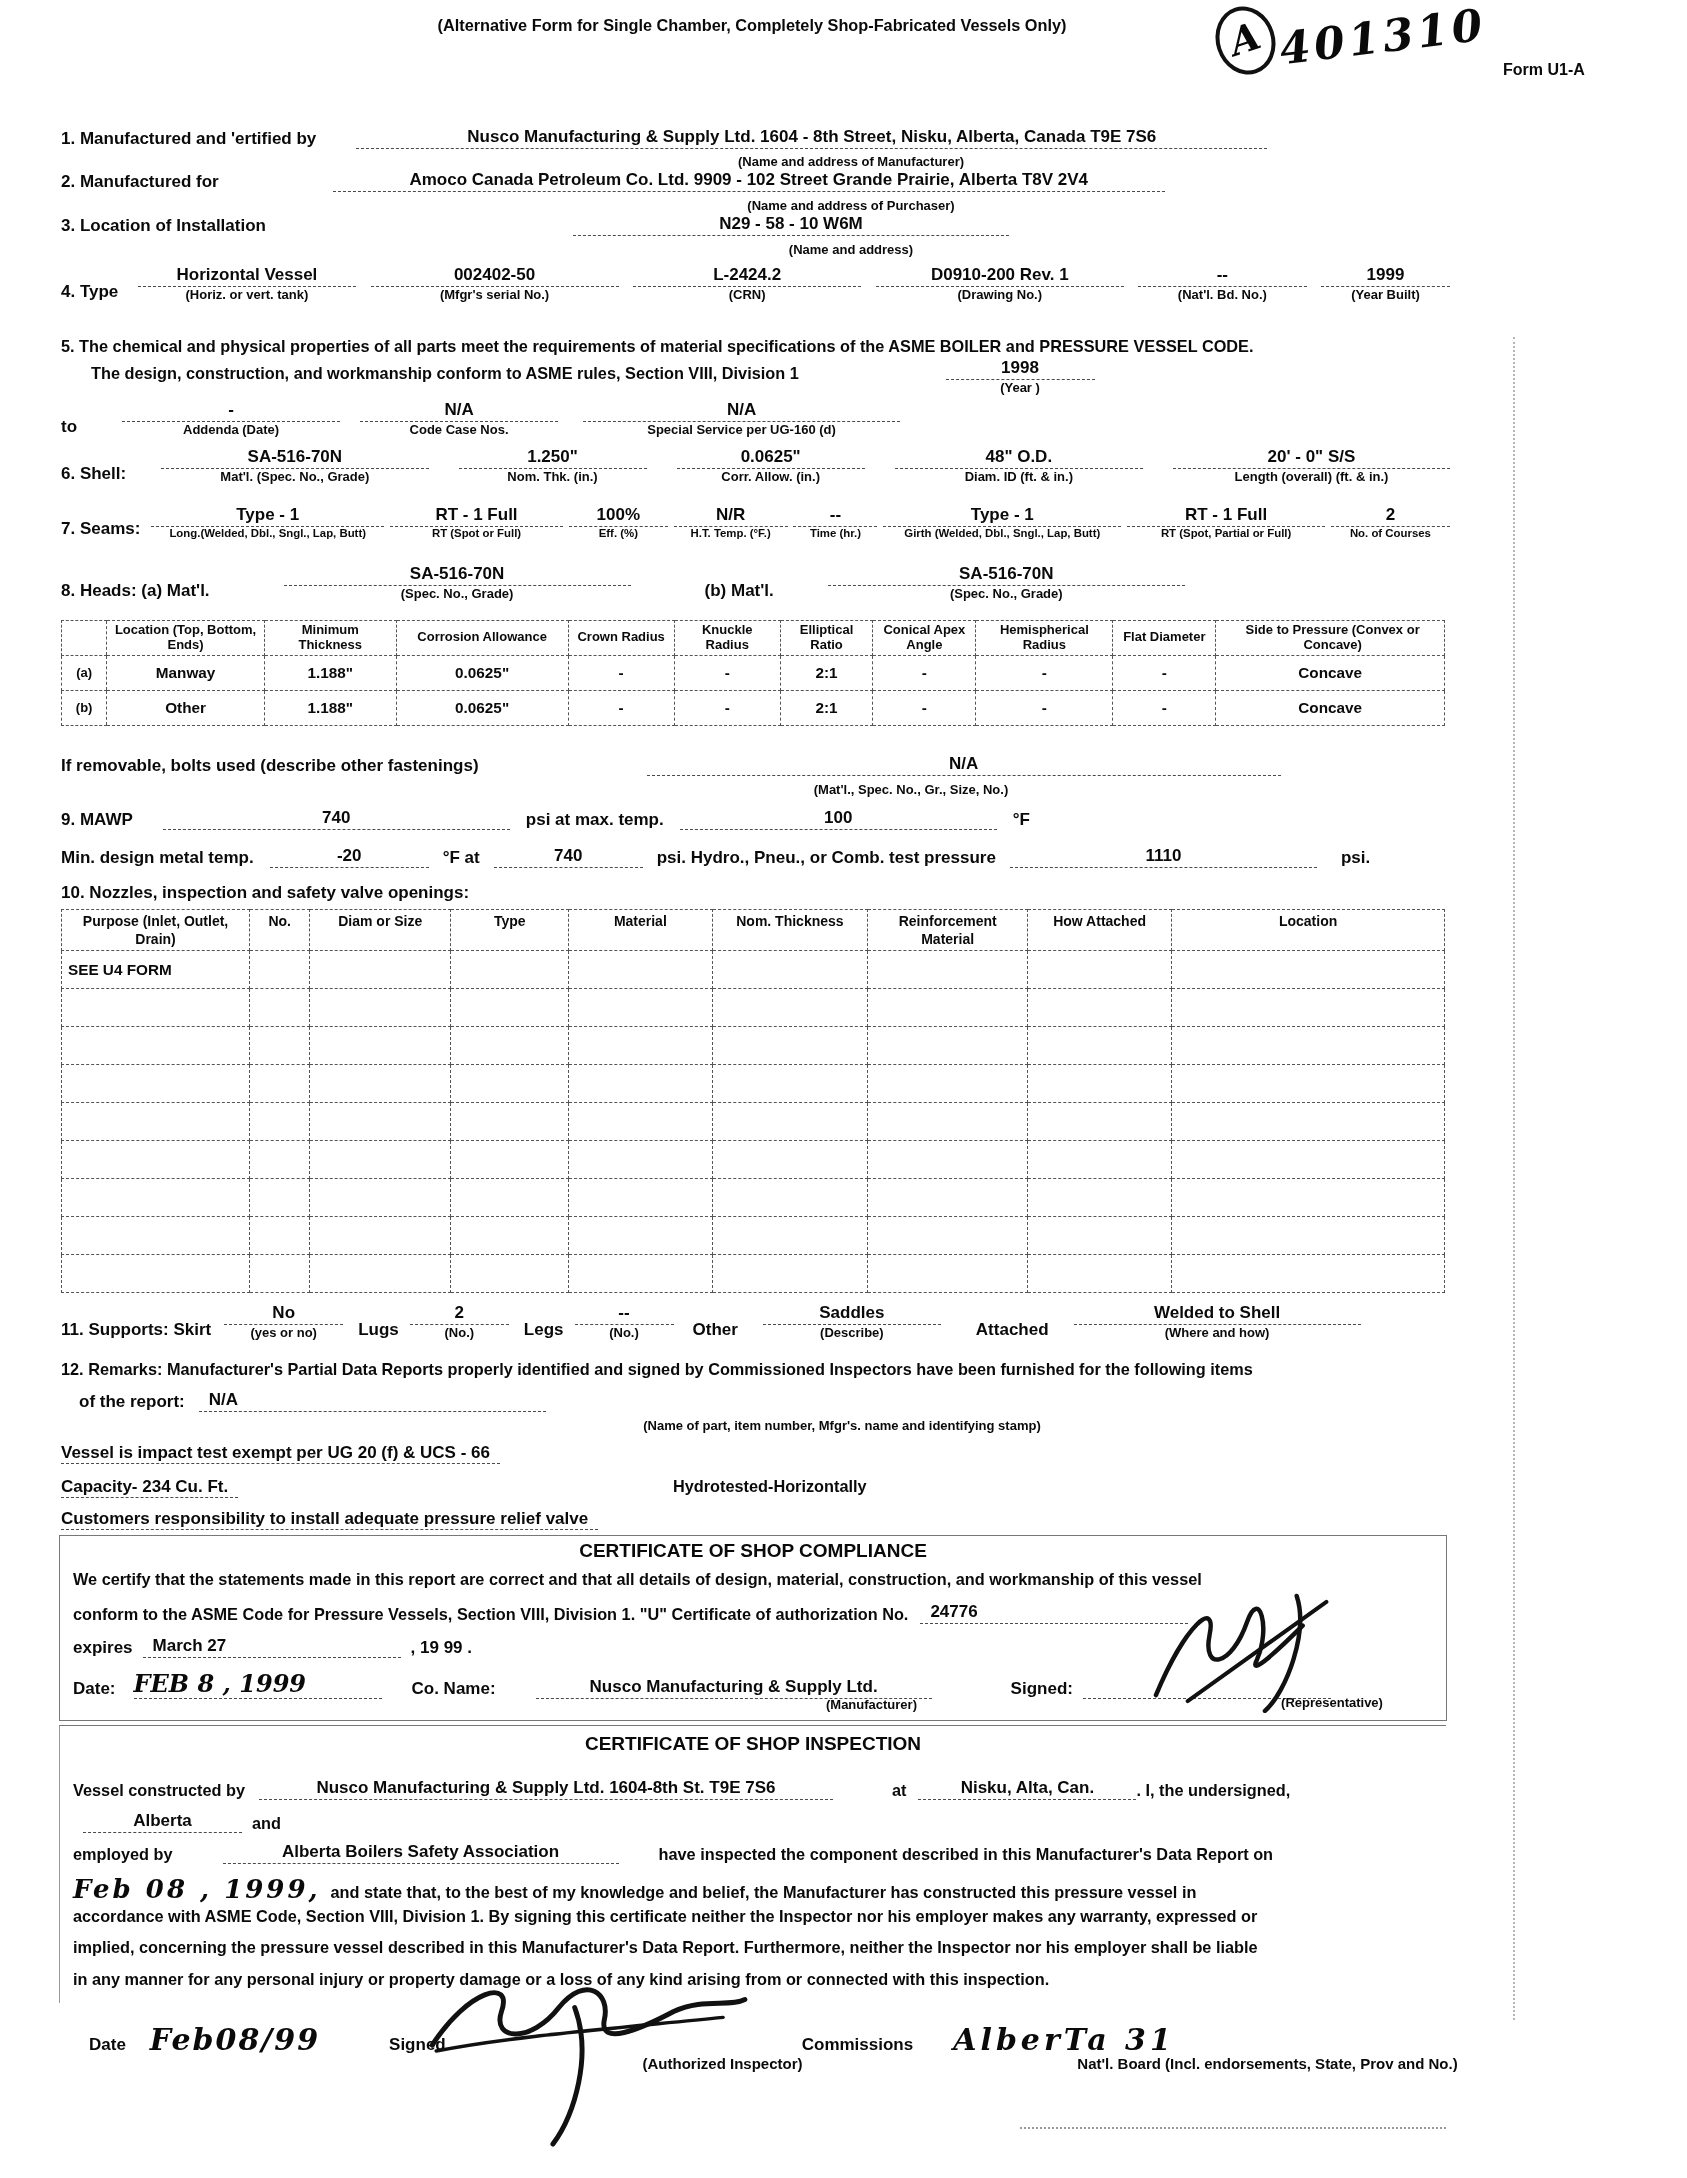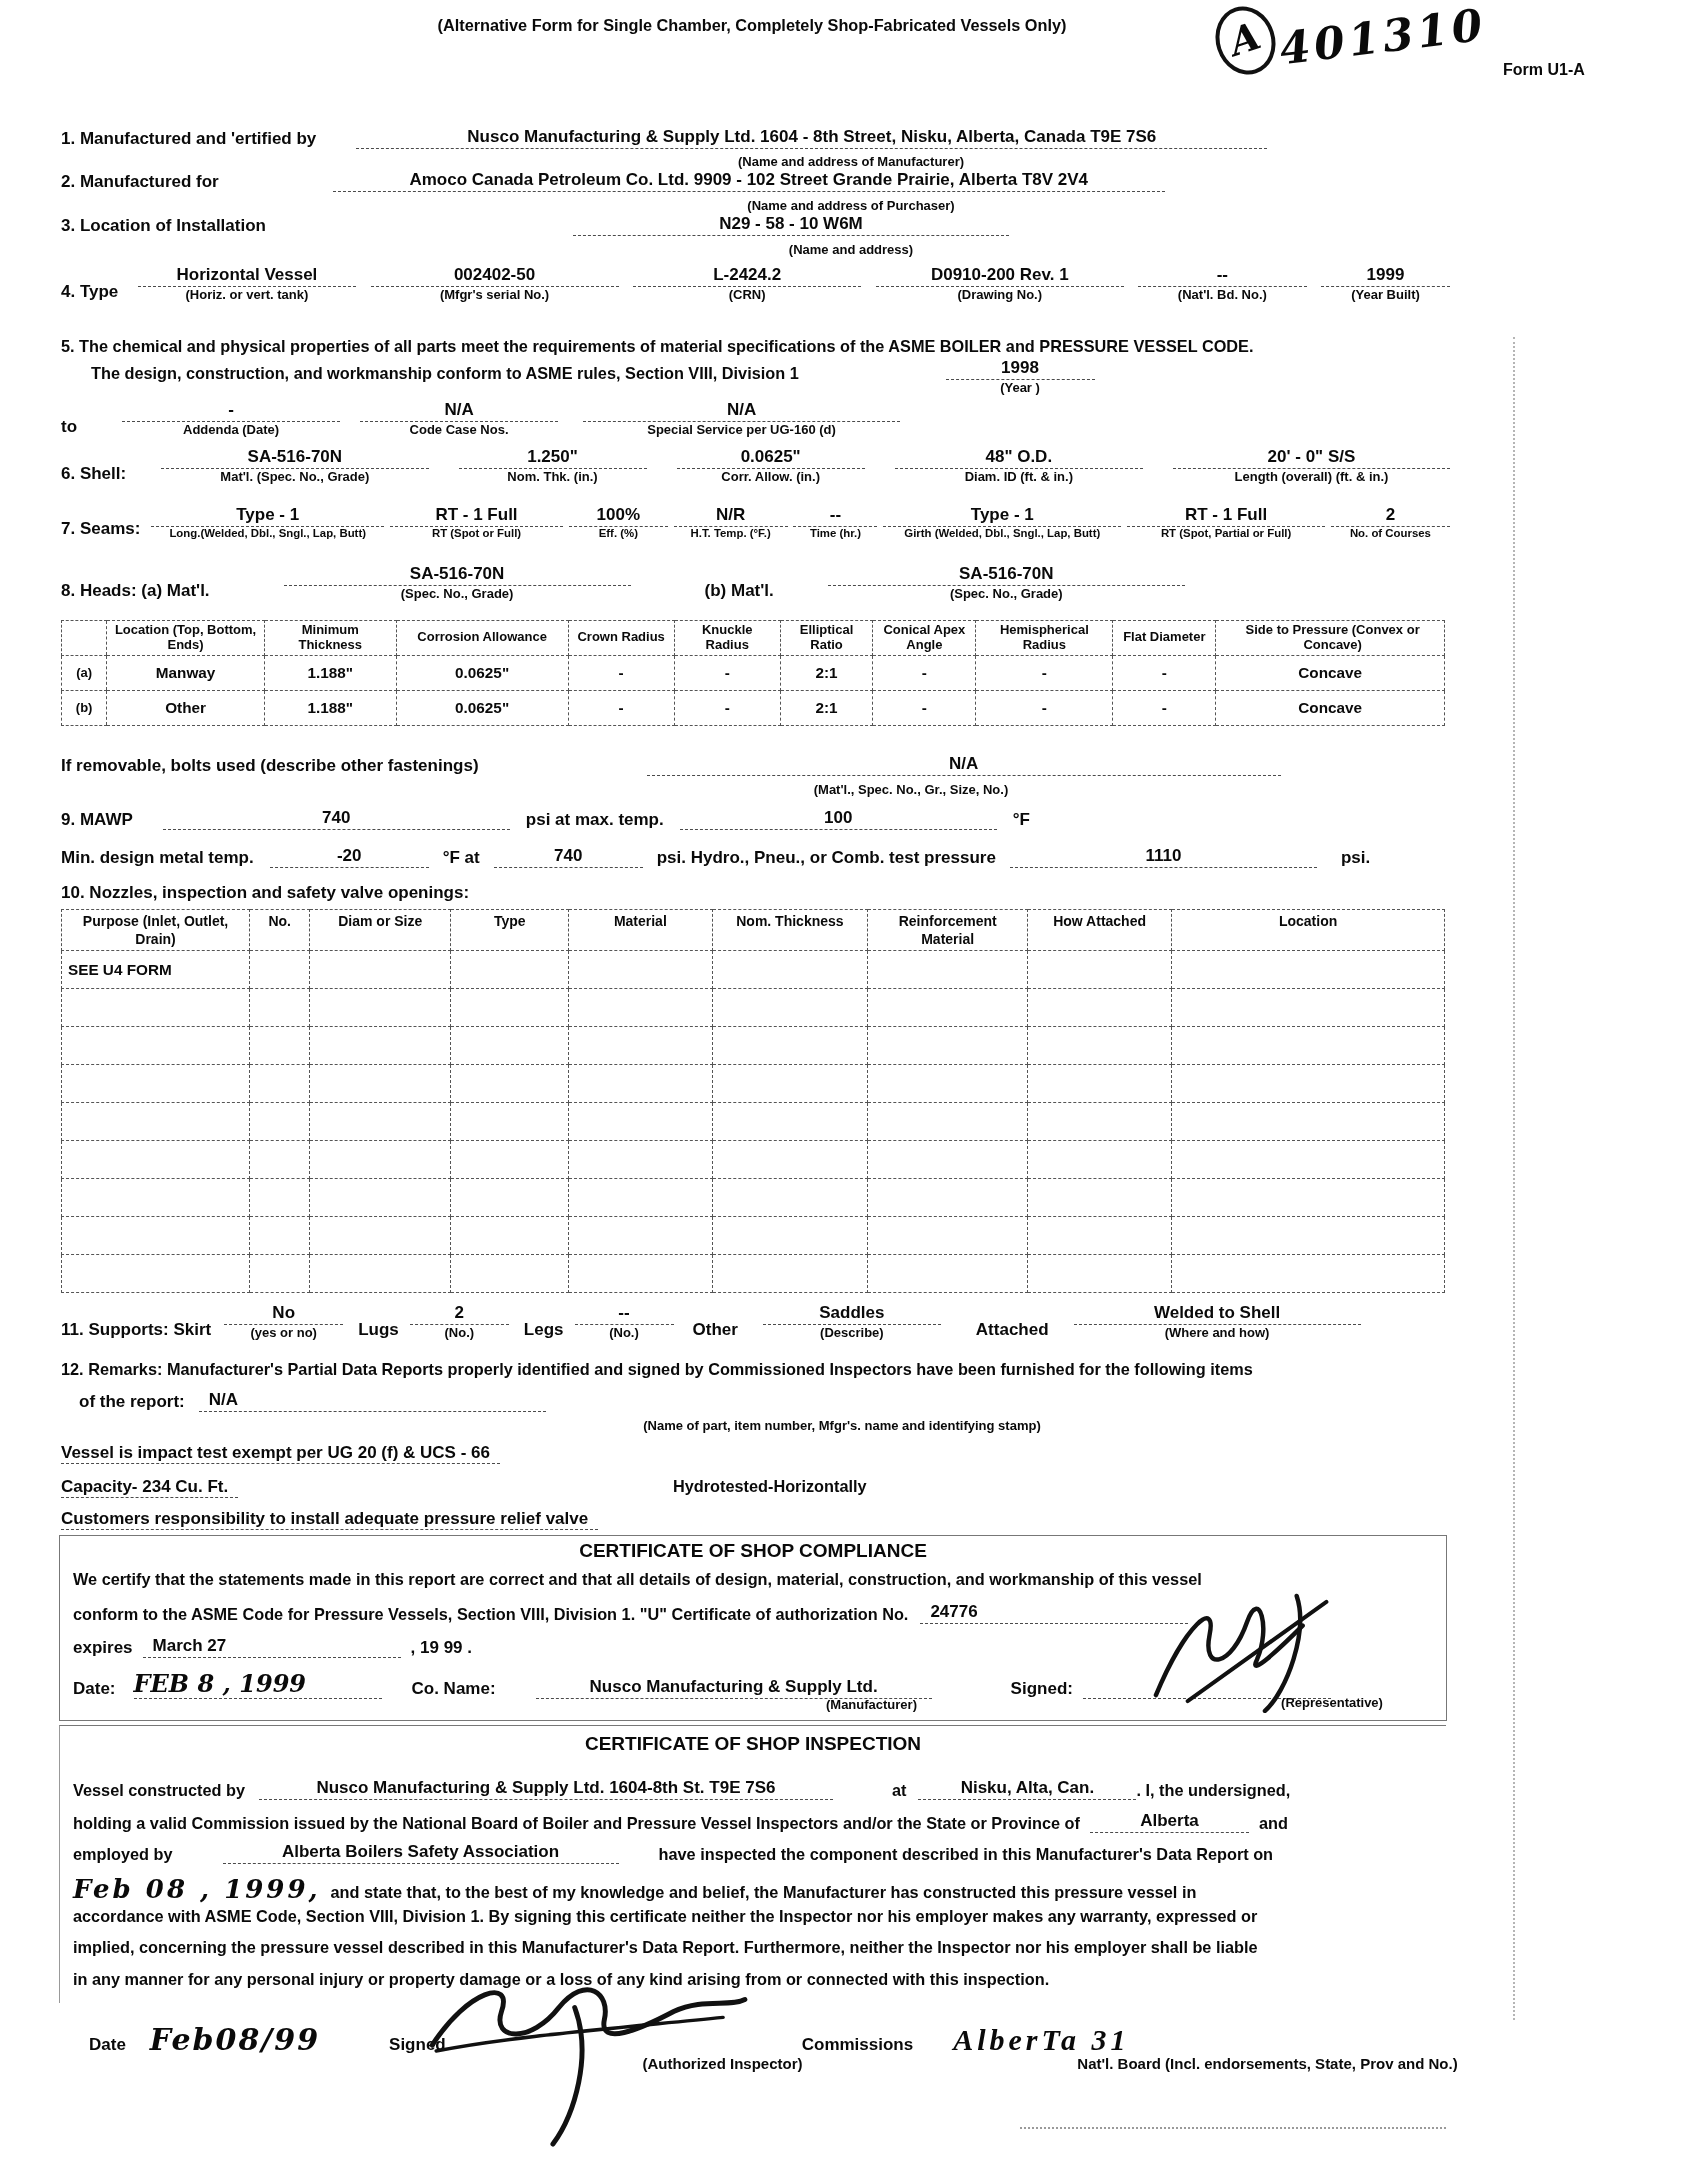--- a/index.html
+++ b/index.html
@@ -450,21 +450,20 @@
   <div class="abs center" style="left:61px;top:1733px;width:1384px;font-size:19px;font-weight:700;">CERTIFICATE OF SHOP INSPECTION</div>
 
   <div class="row" style="top:1778px;left:73px;justify-content:flex-start;width:1372px;">
     <span class="txt">Vessel constructed by</span>
     <span class="val" style="margin-left:14px;min-width:554px;">Nusco Manufacturing &amp; Supply Ltd.  1604-8th St.  T9E 7S6</span>
     <span class="txt" style="margin-left:59px;">at</span>
     <span class="val" style="margin-left:12px;min-width:198px;">Nisku,  Alta, Can.</span>
     <span class="txt">. I, the undersigned,</span>
   </div>
   <div class="row" style="top:1811px;left:73px;justify-content:flex-start;width:1372px;">
-    <span class="txt">holding a valid Commission issued by the National Board of Boiler and Pressure Vessel Inspectors and/or the State or Province of</span>
     <span class="val" style="margin-left:10px;min-width:139px;">Alberta</span>
     <span class="txt" style="margin-left:10px;">and</span>
   </div>
   <div class="row" style="top:1842px;left:73px;justify-content:flex-start;width:1372px;">
     <span class="txt">employed by</span>
     <span class="val" style="margin-left:50px;min-width:376px;">Alberta Boilers Safety Association</span>
     <span class="txt" style="margin-left:40px;">have inspected the component described in this Manufacturer's Data Report on</span>
   </div>
   <div class="row" style="top:1874px;left:73px;justify-content:flex-start;width:1372px;align-items:baseline;">
     <span class="hand" style="font-size:26px;letter-spacing:3px;">Feb 08 , 1999,</span>
@@ -473,21 +472,21 @@
   <div class="abs txt" style="left:73px;top:1907px;width:1372px;">accordance with ASME Code, Section VIII, Division 1. By signing this certificate neither the Inspector nor his employer makes any warranty, expressed or</div>
   <div class="abs txt" style="left:73px;top:1938px;width:1372px;">implied, concerning the pressure vessel described in this Manufacturer's Data Report. Furthermore, neither the Inspector nor his employer shall be liable</div>
   <div class="abs txt" style="left:73px;top:1970px;width:1372px;">in any manner for any personal injury or property damage or a loss of any kind arising from or connected with this inspection.</div>
 
   <div class="row" style="top:2022px;left:89px;justify-content:flex-start;width:1356px;align-items:baseline;">
     <span class="lbl">Date</span>
     <span class="hand" style="margin-left:24px;font-size:30px;letter-spacing:2px;">Feb08/99</span>
     <span class="lbl" style="margin-left:69px;">Signed</span>
     <span style="display:inline-block;min-width:297px;"></span>
     <span class="lbl" style="margin-left:59px;">Commissions</span>
-    <span class="hand" style="margin-left:40px;font-size:30px;letter-spacing:4px;font-family:Liberation Serif, serif;">AlberTa  31</span>
+    <span class="hand" style="margin-left:40px;font-size:30px;letter-spacing:4px;">AlberTa  31</span>
   </div>
   <div class="abs cap" style="left:574px;top:2055px;width:297px;font-size:15px;">(Authorized Inspector)</div>
   <div class="abs cap" style="left:1030px;top:2055px;width:475px;font-size:15px;">Nat'l. Board (Incl. endorsements, State, Prov  and No.)</div>
   <svg class="sig abs" style="left:426px;top:1960px;" width="337" height="188" viewBox="0 0 340 190">
     <path d="M6,86 C42,30 88,18 76,52 C66,82 106,84 134,48 C162,14 186,34 180,60 C174,88 216,70 250,52 C280,38 306,48 322,40" stroke-width="5"></path>
     <path d="M150,48 C168,96 150,156 128,186" stroke-width="5"></path>
     <path d="M10,92 C80,78 180,70 300,58" stroke-width="3.5"></path>
   </svg>
 
   <div class="vline" style="left:1513px;top:337px;height:1683px;"></div>

